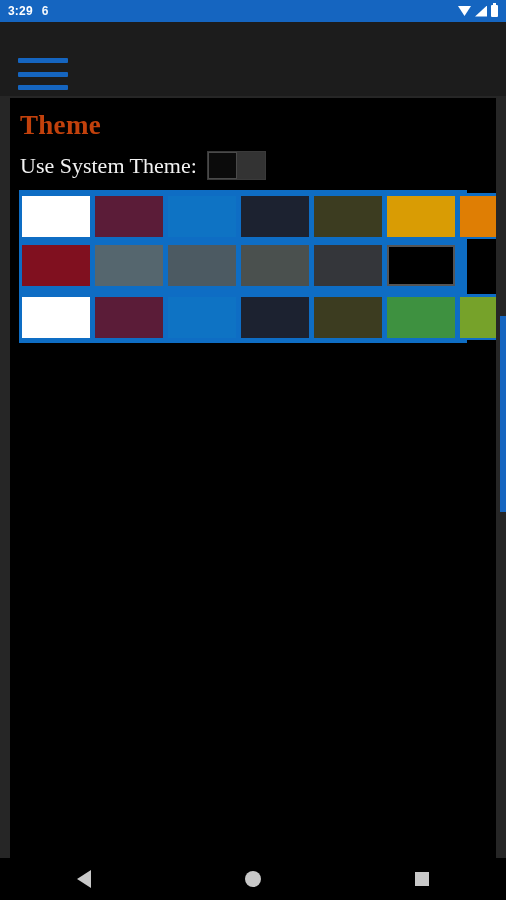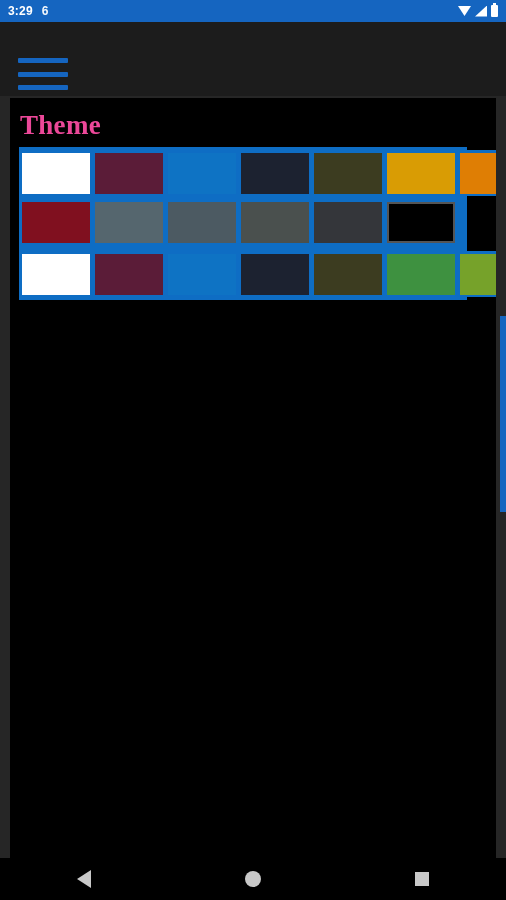--- a/index.html
+++ b/index.html
@@ -71,21 +71,21 @@
     position:absolute;
     left:10px; top:98px;
     width:486px; height:760px;
     background:#000000;
     overflow:hidden;
   }
   .section-title {
     font-family:"Liberation Serif", serif;
     font-weight:bold;
     font-size:27px;
-    color:#ec4899;
+    color:#c2410c;
     padding:12px 0 6px 10px;
     letter-spacing:.3px;
   }
   .toggle-row {
     display:flex; align-items:center;
     padding:4px 0 10px 10px;
     gap:10px;
   }
   .toggle-label {
     font-family:"Liberation Serif", serif;
@@ -189,20 +189,26 @@
       <span></span>
       <span></span>
       <span></span>
     </div>
   </div>
 
   <div class="panel">
 
     <div class="section-title">Theme</div>
 
+    <div class="toggle-row">
+      <span class="toggle-label">Use System Theme:</span>
+      <span class="toggle">
+        <span class="knob"></span>
+      </span>
+    </div>
 
     <div class="grid-wrap">
       <div class="grid" id="theme-grid">
           <div class="grid-row">
             <div class="swatch-cell">
               <div class="swatch sel-light" style="background: rgb(255, 255, 255);"></div>
             </div>
             <div class="swatch-cell">
               <div class="swatch" style="background: rgb(220, 220, 220);"></div>
             </div>

